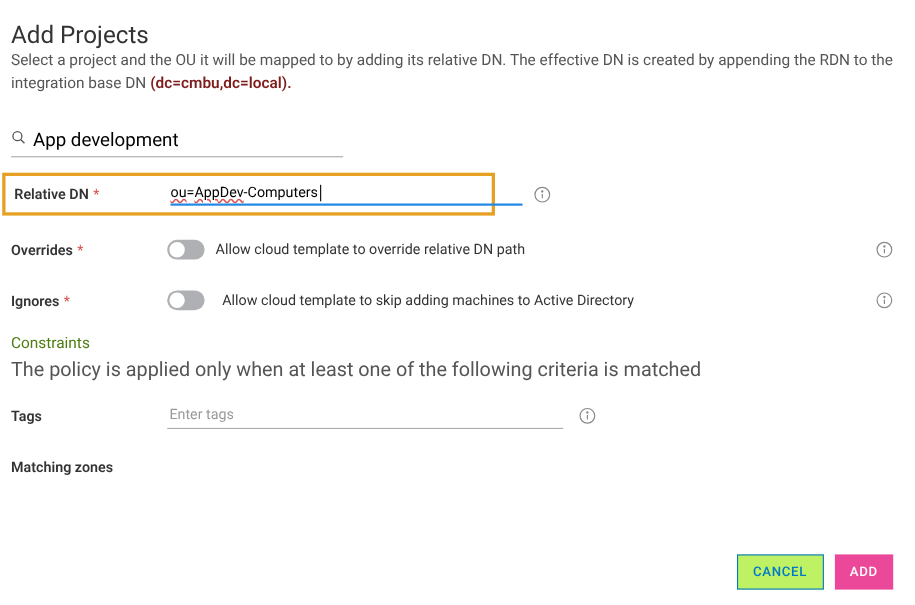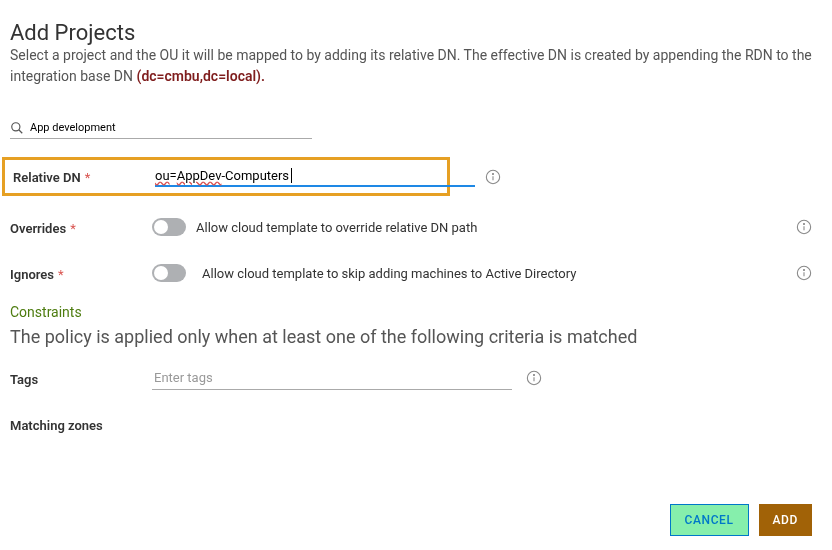--- a/index.html
+++ b/index.html
@@ -43,21 +43,21 @@
     .req { color: #d9534f; margin-left: 4px; font-weight: 400; }
     .field-col {
       flex: 1;
       display: flex;
       align-items: center;
       gap: 10px;
     }
     .underlined-input {
       border: none;
       border-bottom: 1px solid #aaa;
-      font-size: 11px;
+      font-size: 17px;
       padding: 4px 2px 4px 2px;
       width: 320px;
       outline: none;
       font-family: inherit;
     }
     .search-wrap {
       position: relative;
       display: inline-block;
       width: 302px;
     }
@@ -142,26 +142,26 @@
     .btn {
       font-size: 12px;
       letter-spacing: 0.6px;
       font-weight: 500;
       padding: 8px 14px;
       cursor: pointer;
       border: none;
       font-family: inherit;
     }
     .btn-cancel {
-      background: #86efac;
+      background: #bef264;
       color: #0078c8;
       border: 1px solid #0078c8;
     }
     .btn-primary {
-      background: #a16207;
+      background: #ec4899;
       color: #fff;
     }
     .rdn-input-wrap {
       position: relative;
       border-bottom: 2px solid #1e88e5;
       width: 320px;
       font-size: 13px;
       padding: 2px 0;
     }
     .rdn-input-wrap .text-val {

